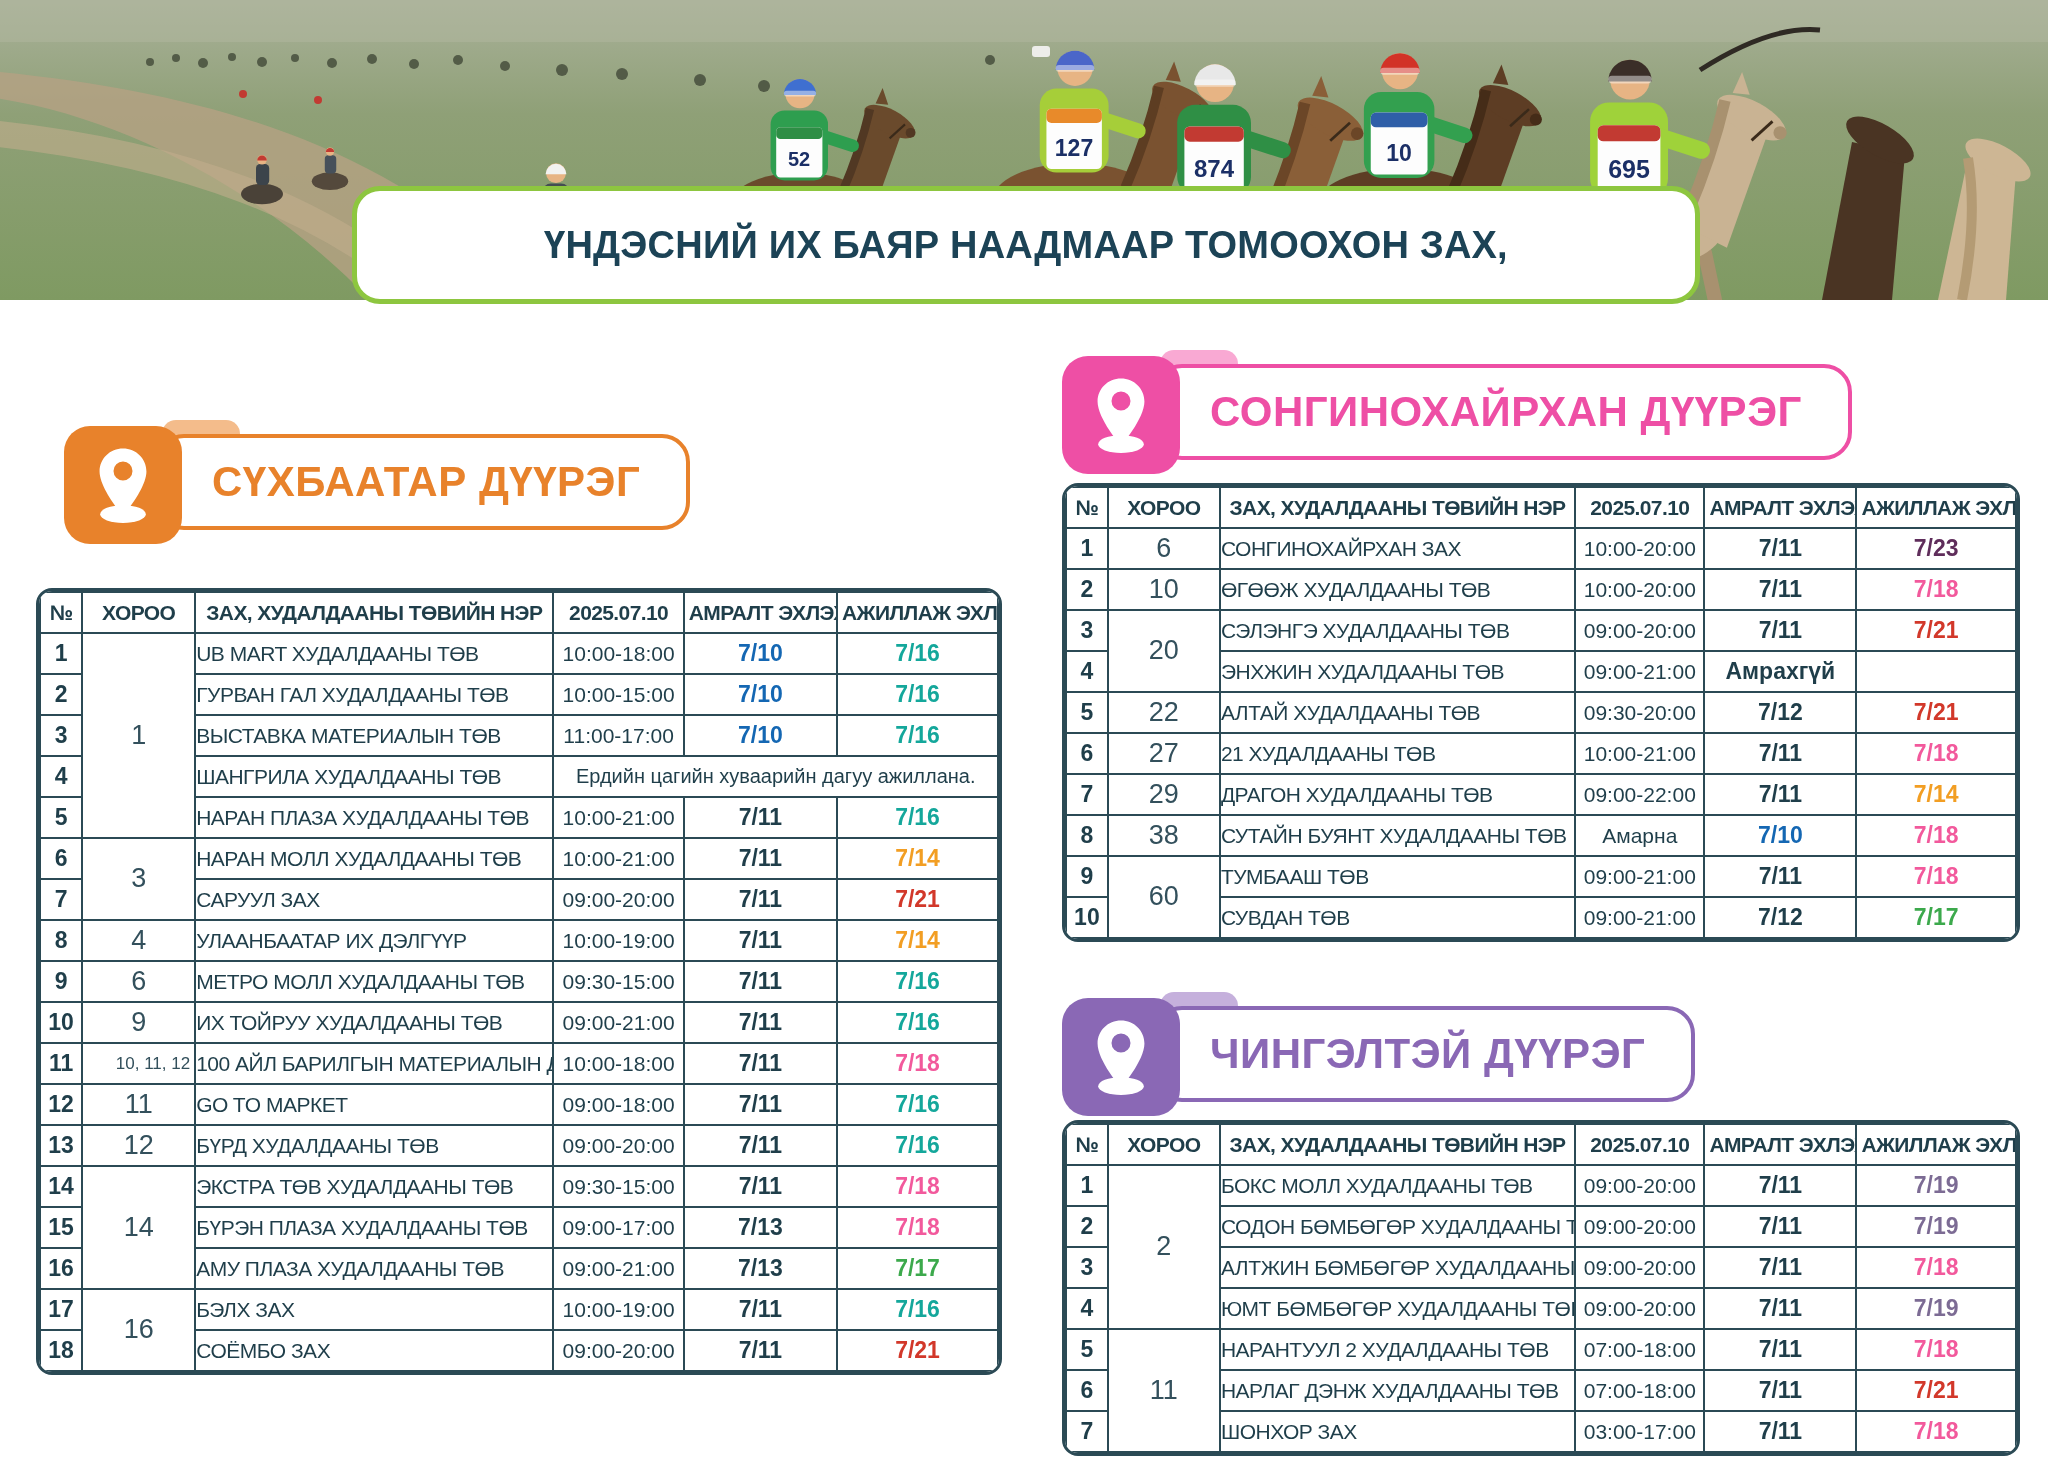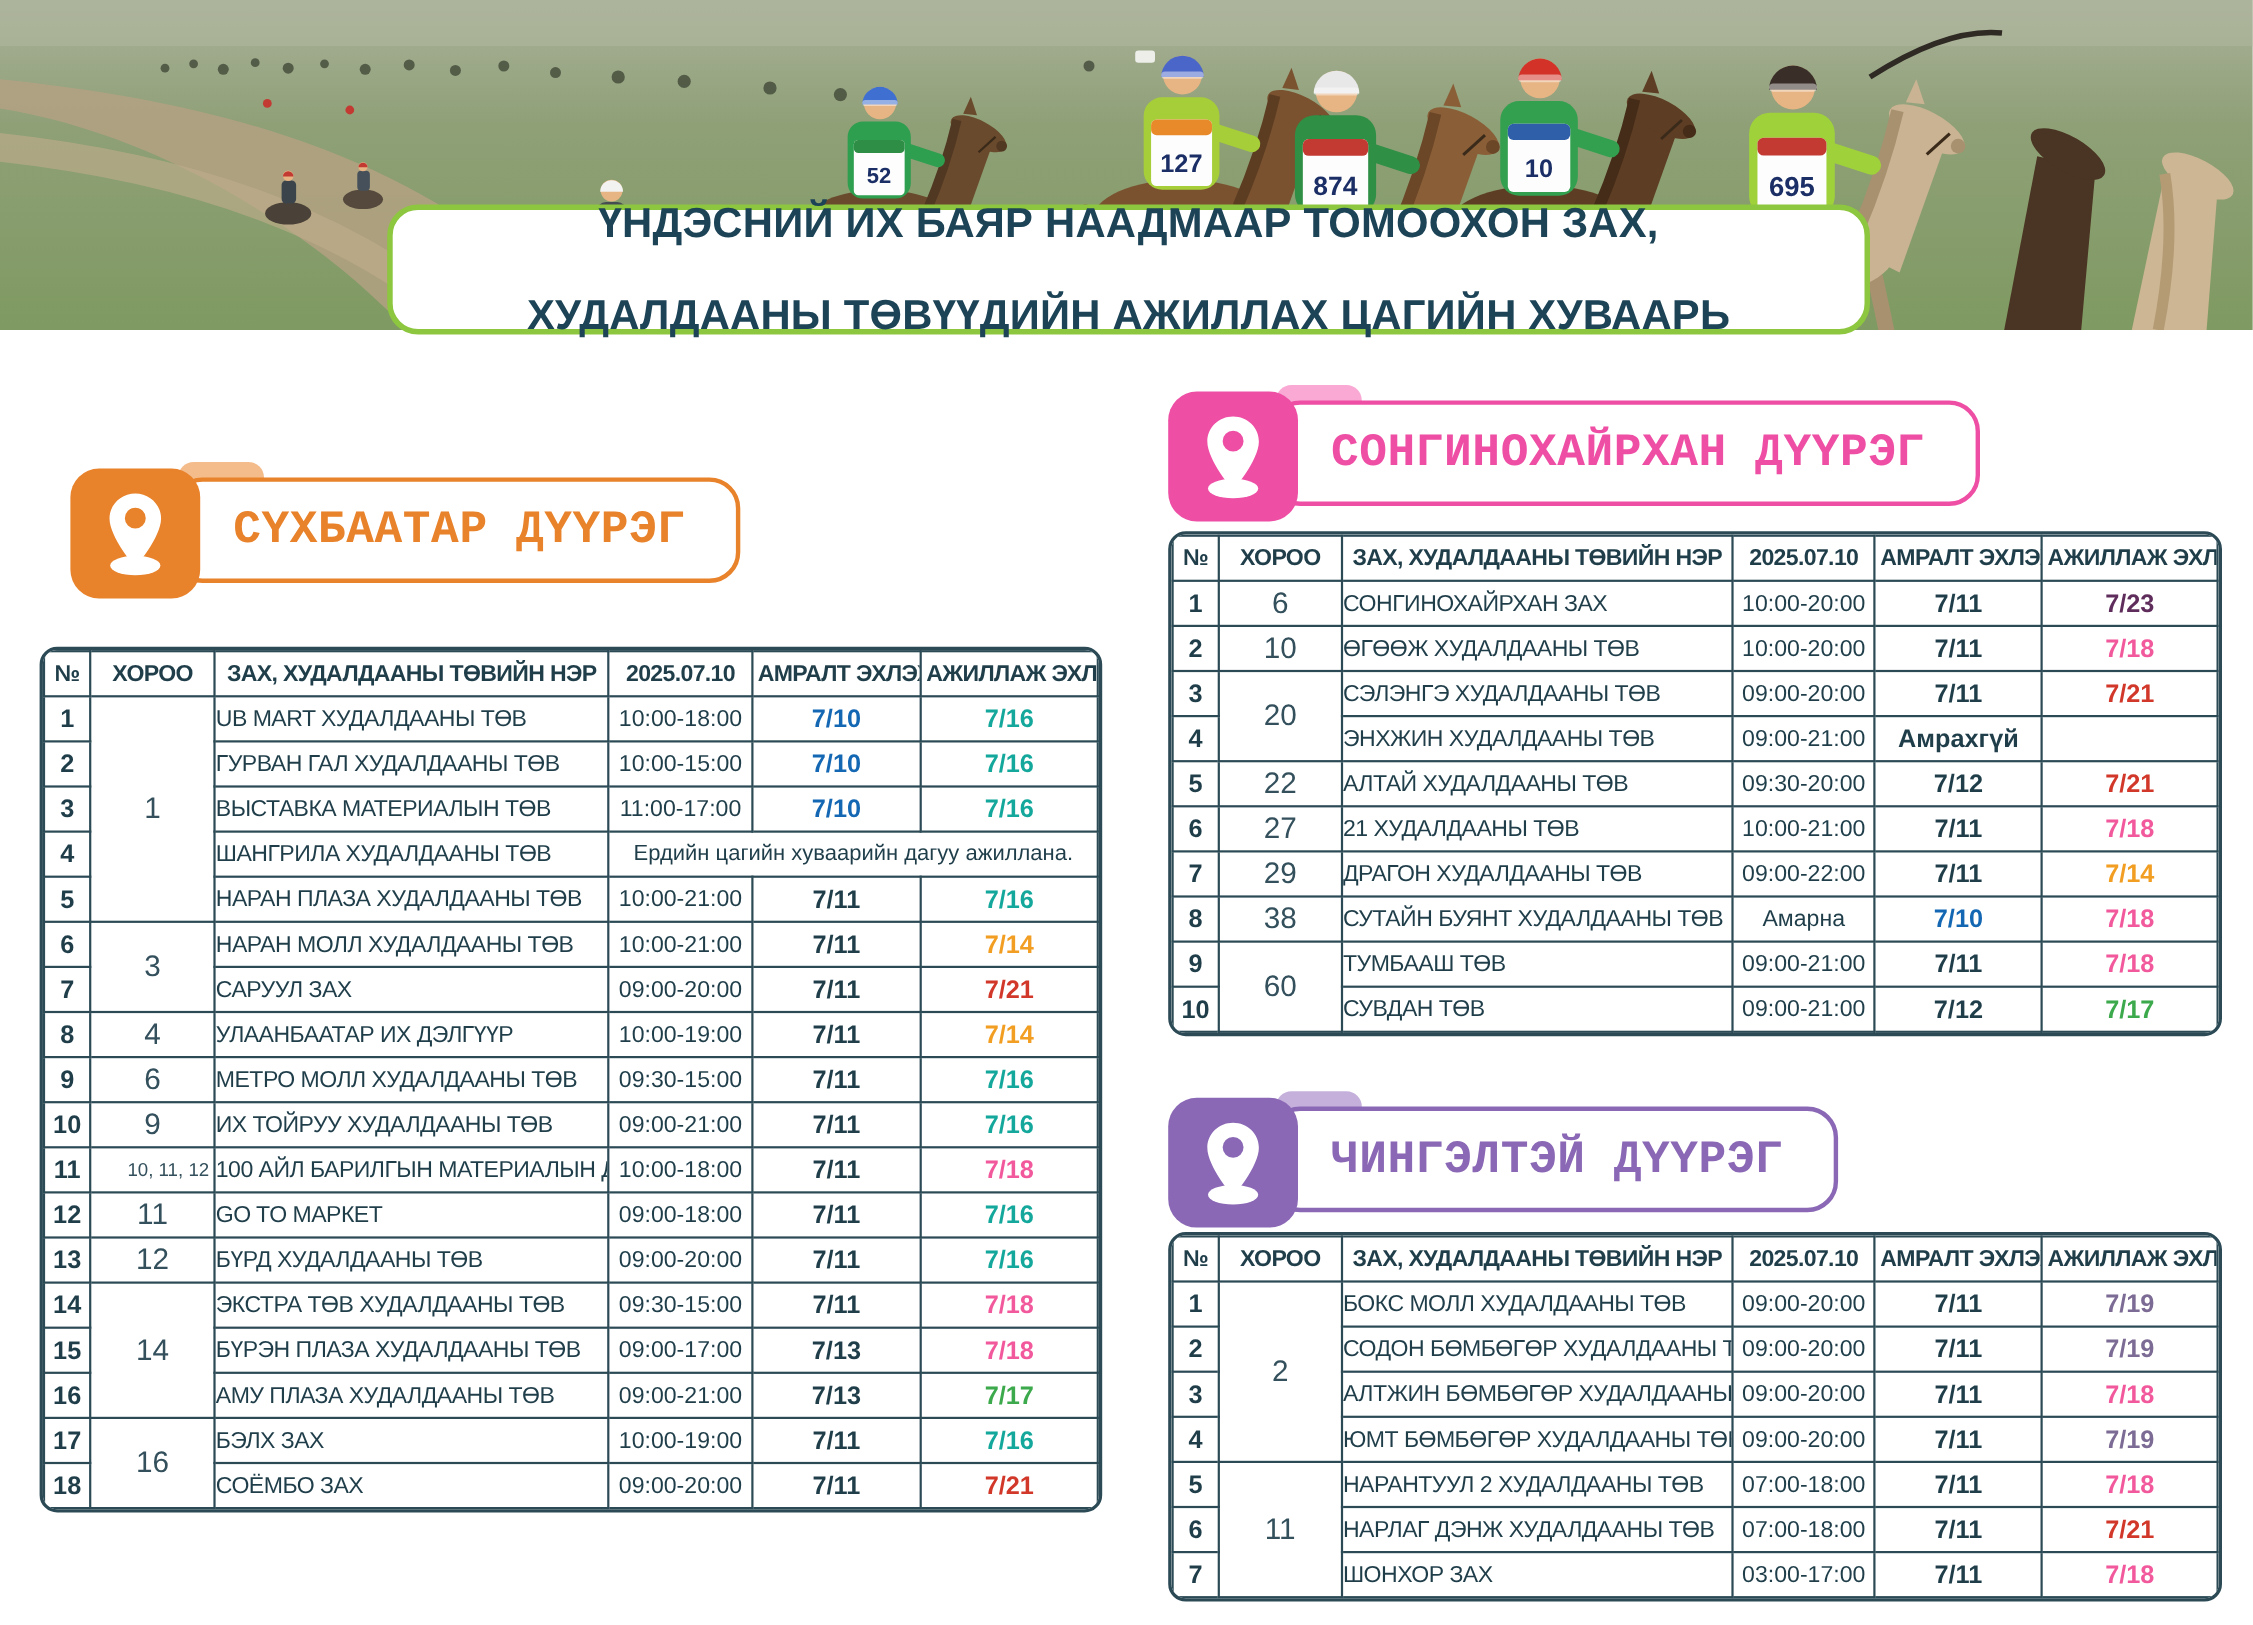--- a/index.html
+++ b/index.html
@@ -16,21 +16,21 @@
     background:#ffffff;border:5px solid #8DC63F;border-radius:28px;
     display:flex;flex-direction:column;align-items:center;justify-content:center;
     z-index:5;box-sizing:border-box;gap:34px;
   }
   .banner .line{
     color:#1C4356;font-weight:800;font-size:38px;line-height:1.32;
     letter-spacing:0.2px;white-space:nowrap;
   }
   
   .section{position:absolute;left:0;top:0;width:0;height:0;}
-  .badge{position:absolute;display:flex;align-items:flex-start;font-family:Liberation Mono, monospace;}
+  .badge{position:absolute;display:flex;align-items:flex-start;}
   .badge-tab{
     position:absolute;left:98px;top:-6px;width:78px;height:50px;border-radius:14px;
     background:var(--accent-light,#f4bc8b);
   }
   .badge-icon{
     position:relative;z-index:2;width:118px;height:118px;border-radius:26px;
     background:var(--accent,#E8822B);display:flex;align-items:center;justify-content:center;
     flex:0 0 auto;
   }
   .badge-icon svg{width:76px;height:84px;}
@@ -173,21 +173,20 @@
   <text x="799" y="166" font-size="20" font-weight="bold" fill="#1B2F66" text-anchor="middle">52</text>
   <text x="1074" y="156" font-size="23" font-weight="bold" fill="#1B2F66" text-anchor="middle">127</text>
   <text x="1214" y="177" font-size="24" font-weight="bold" fill="#1B2F66" text-anchor="middle">874</text>
   <text x="1399" y="161" font-size="23" font-weight="bold" fill="#1B2F66" text-anchor="middle">10</text>
   <text x="1629" y="178" font-size="25" font-weight="bold" fill="#1B2F66" text-anchor="middle">695</text>
 </svg>
 </div>
 
 <div class="banner">
   <div class="line">ҮНДЭСНИЙ ИХ БАЯР НААДМААР ТОМООХОН ЗАХ,</div>
-  <div class="line">ХУДАЛДААНЫ ТӨВҮҮДИЙН АЖИЛЛАХ ЦАГИЙН ХУВААРЬ</div>
 </div>
 
 <div class="section" style="--accent: #E8822B; --accent-light: #F4BC8B;">
   <div class="badge" style="left:64px;top:426px;">
     <div class="badge-tab"></div>
     <div class="badge-icon">
       <svg viewBox="0 0 24 26">
         <ellipse cx="12" cy="22.2" rx="7.2" ry="2.8" fill="#ffffff"></ellipse>
         <path d="M12 1.5c-4.1 0-7.4 3.2-7.4 7.2 0 5.4 7.4 14 7.4 14s7.4-8.6 7.4-14c0-4-3.3-7.2-7.4-7.2zm0 10.1a3 3 0 1 1 0-6 3 3 0 0 1 0 6z" fill="#ffffff"></path>
       </svg>

